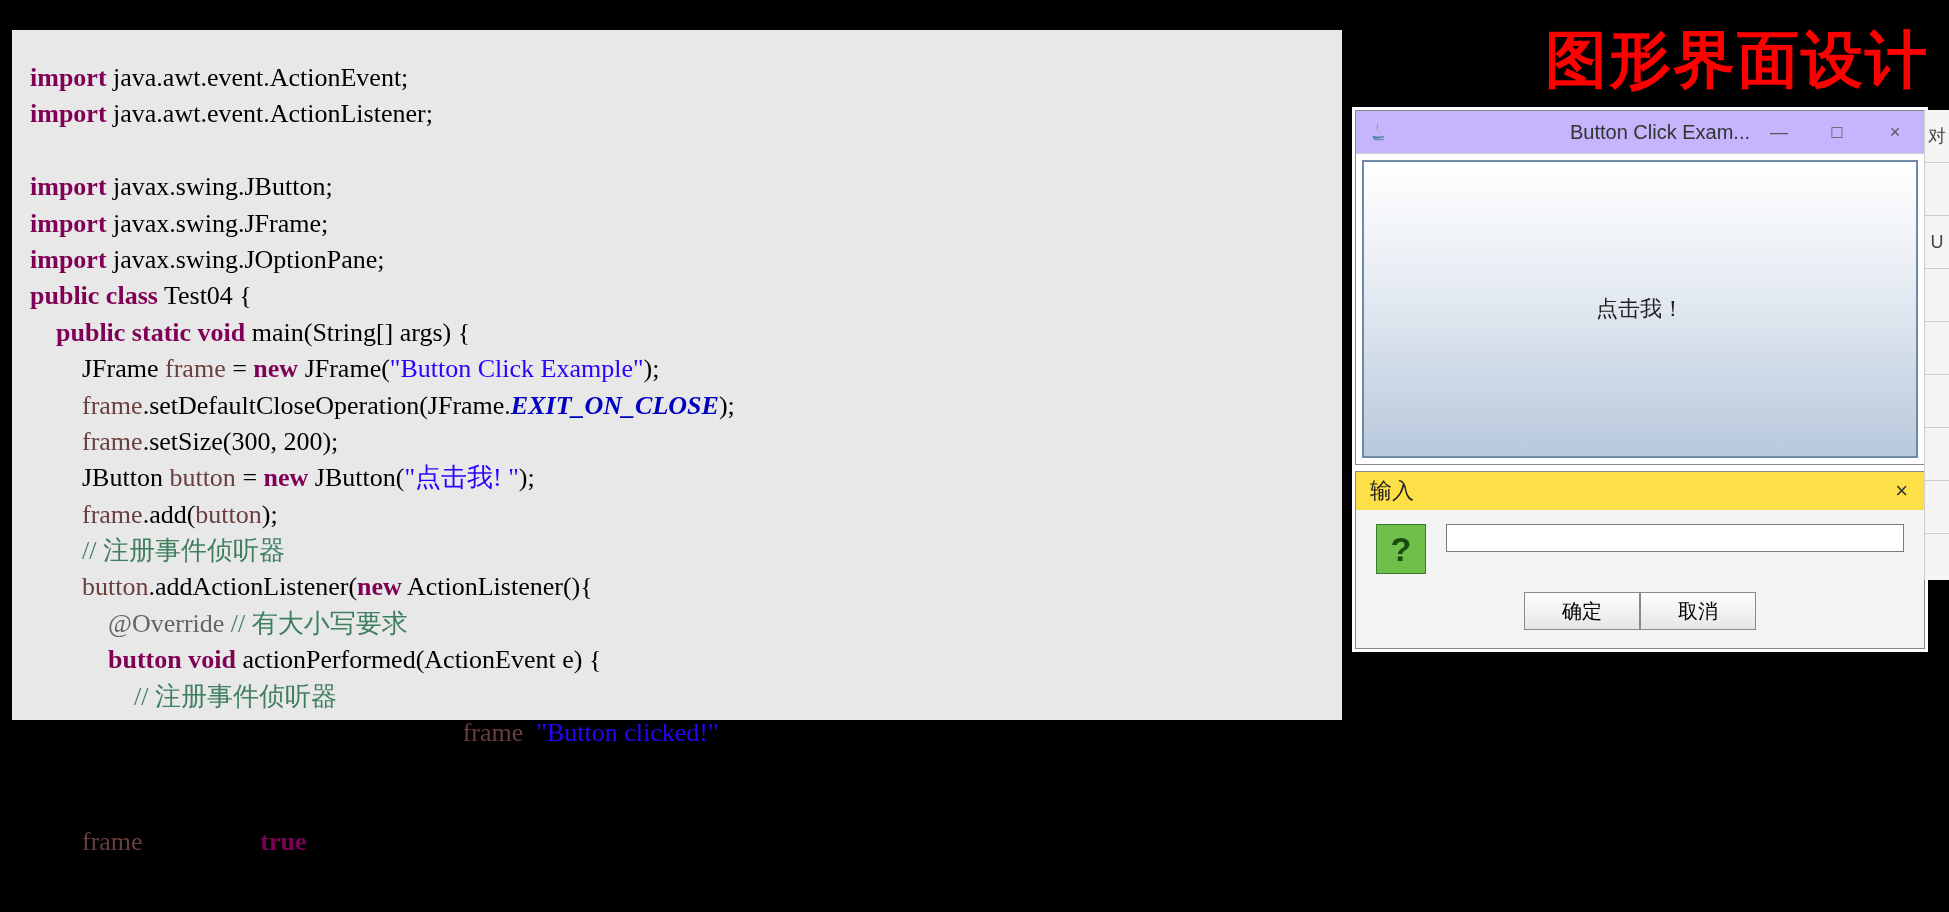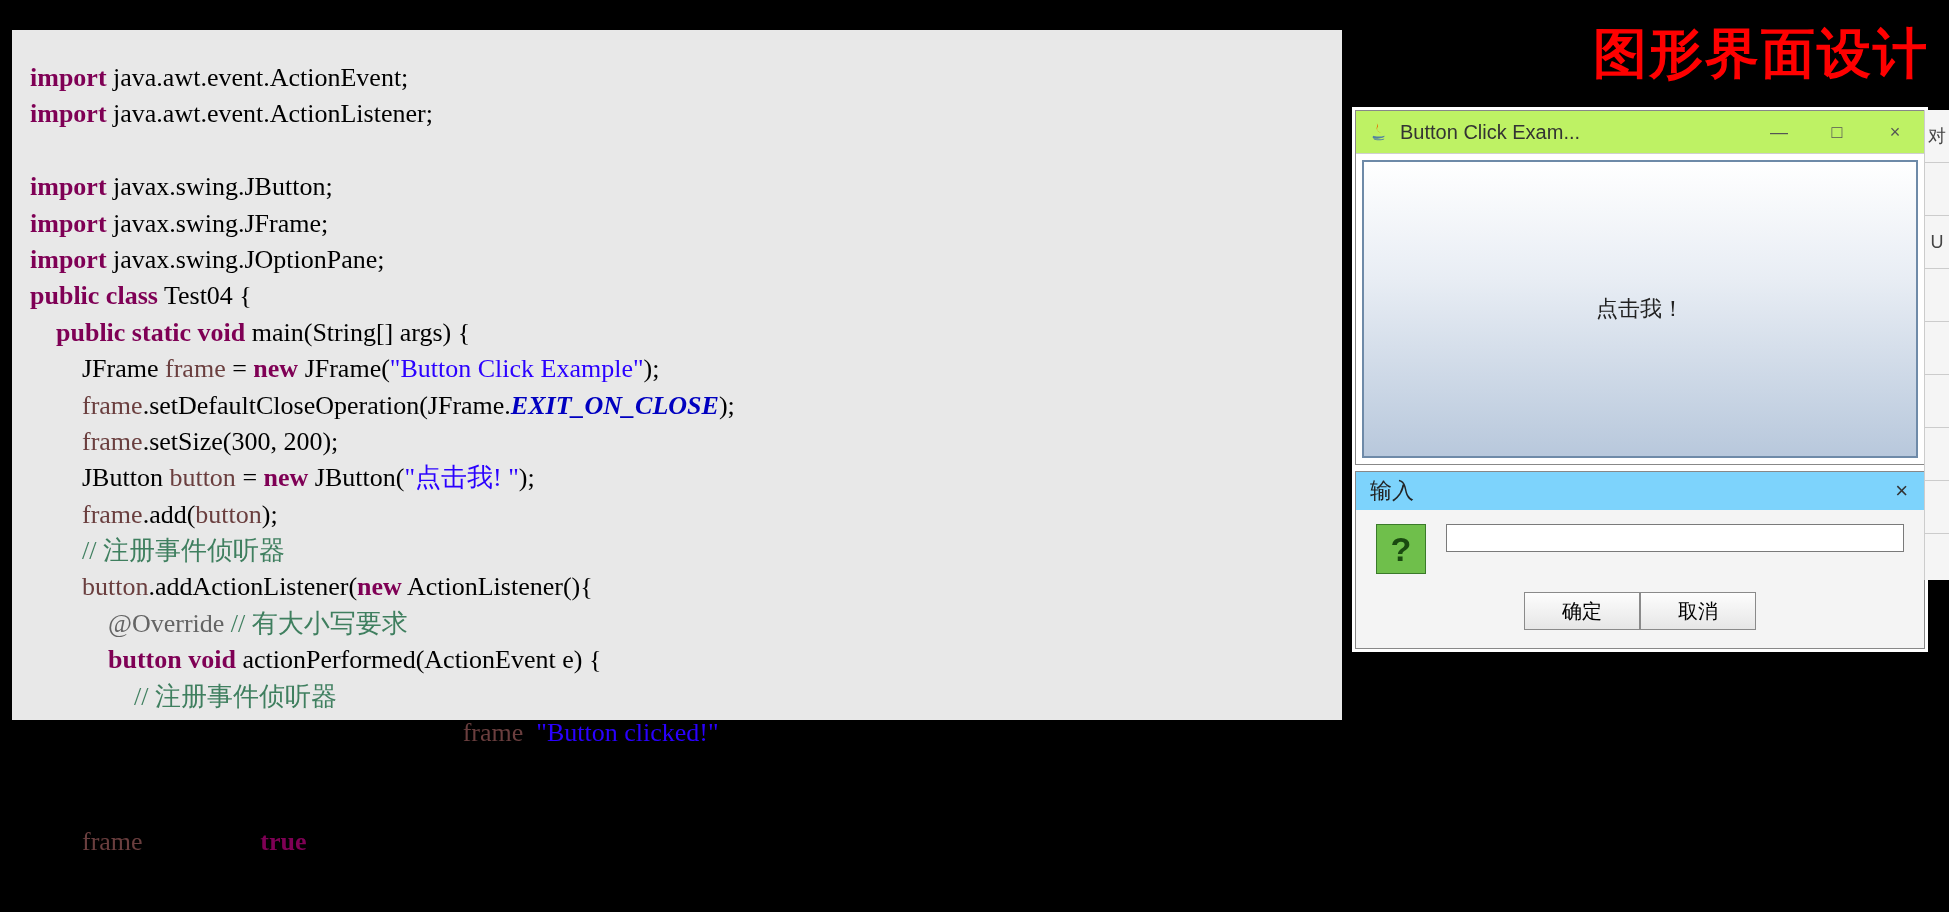--- a/index.html
+++ b/index.html
@@ -14,21 +14,21 @@
   .slide {
     position: relative;
     width: 1949px;
     height: 912px;
   }
   .title {
     position: absolute;
     top: 18px;
     right: 20px;
     color: #ff0000;
-    font-size: 54px;
+    font-size: 62px;
     font-weight: 700;
     letter-spacing: 2px;
   }
   .code-box {
     position: absolute;
     top: 30px;
     left: 12px;
     width: 1330px;
     height: 690px;
     background: #e8e8e8;
@@ -58,24 +58,25 @@
   .win {
     background: #fff;
     border: 1px solid #888;
     box-shadow: 0 0 0 3px #fff;
     margin-bottom: 0;
   }
   .titlebar {
     display: flex;
     align-items: center;
     height: 42px;
-    background: #bef264;
+    background: #c4b5fd;
     border-bottom: 1px solid #d0d0d0;
     font-size: 20px;
     color: #333;
+    text-align: right;
   }
   .java-icon {
     width: 22px;
     height: 22px;
     margin: 0 10px 0 12px;
     display: inline-flex;
     align-items: center;
     justify-content: center;
   }
   .title-text { flex: 1; }
@@ -110,21 +111,21 @@
   .dialog {
     margin-top: 6px;
     background: #f4f4f4;
     border: 1px solid #888;
     box-shadow: 0 0 0 3px #fff;
   }
   .dlg-titlebar {
     display: flex;
     align-items: center;
     height: 38px;
-    background: #7dd3fc;
+    background: #fde047;
     padding: 0 8px 0 14px;
     font-size: 22px;
     color: #222;
   }
   .dlg-titlebar .spacer { flex: 1; }
   .dlg-close { font-size: 22px; color: #333; padding: 0 8px; }
   .dlg-body {
     padding: 14px 20px 18px 20px;
   }
   .dlg-row {

